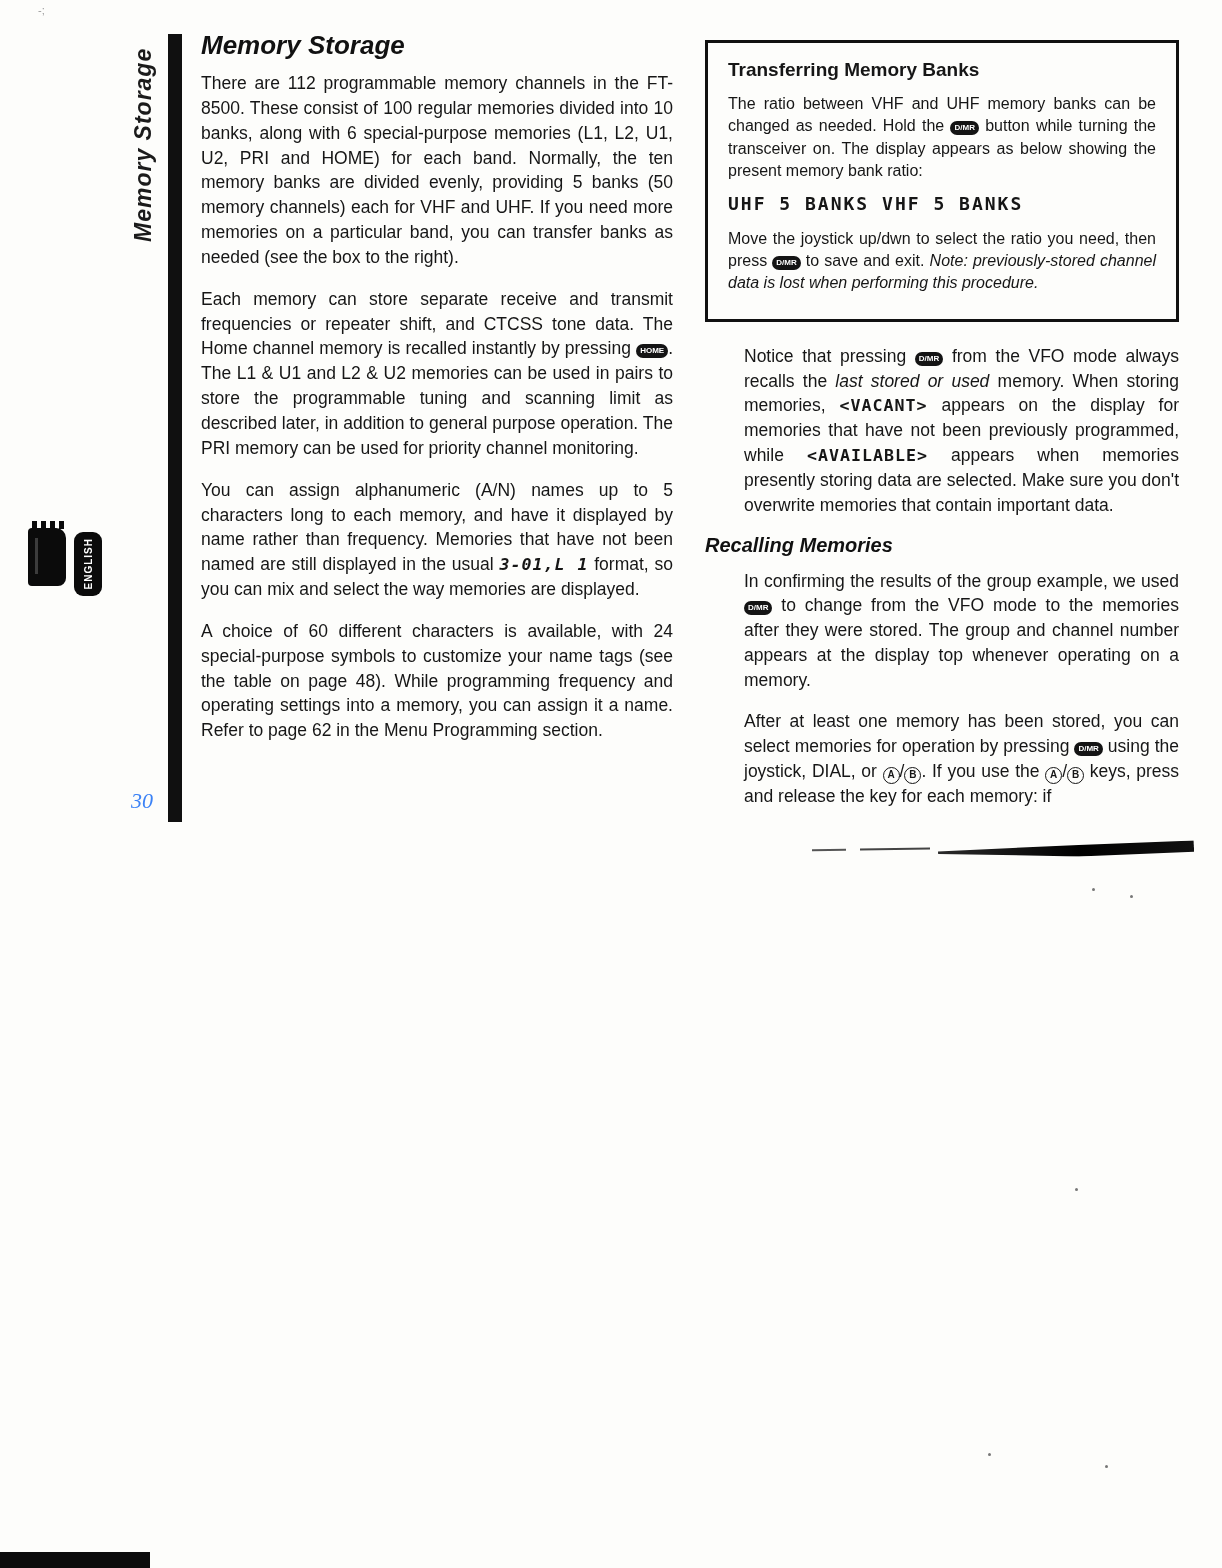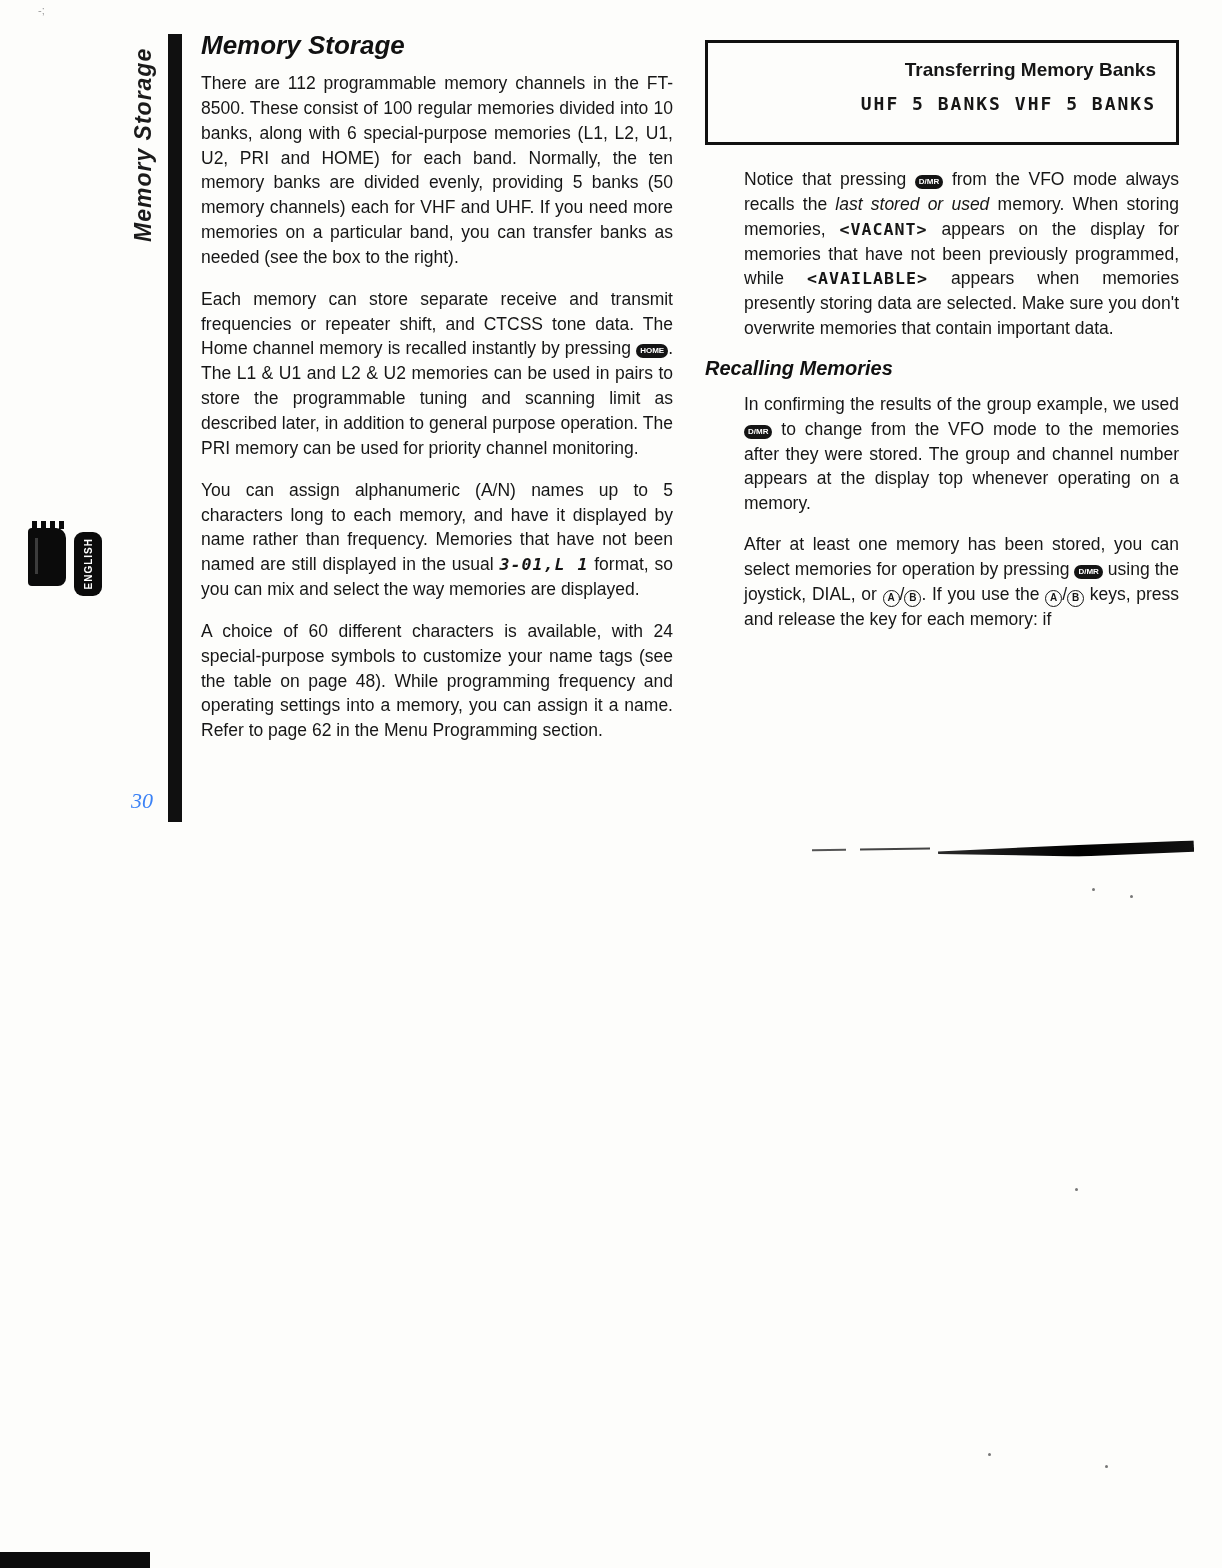--- a/index.html
+++ b/index.html
@@ -66,27 +66,27 @@
     color:#111;
   }
 
   
   .infobox{
     border:3px solid #111;
     padding:12px 20px 14px 20px;
     margin-bottom:22px;
   }
   .infobox .boxtitle{
-    text-align:right;font-weight:bold;font-size:19px;margin:4px 0 12px 0;
+    text-align:left;font-weight:bold;font-size:19px;margin:4px 0 12px 0;
   }
   .infobox p{
     margin:0 0 10px 0;font-size:16px;line-height:1.4;text-align:justify;
   }
   .infobox .lcd-line{
-    text-align:right;margin:10px 0 14px 0;
+    text-align:left;margin:10px 0 14px 0;
   }
 
   
   .key-badge{
     display:inline-block;background:#141414;color:#fff;
     font-size:8px;font-weight:bold;line-height:10px;
     padding:2px 4px;border-radius:7px;vertical-align:1px;
     letter-spacing:0;
   }
   .circle-key{
@@ -153,21 +153,23 @@
 
     <p class="body"><span>You can assign alphanumeric (A/N) names up to 5 characters long to each memory, and have it displayed by name rather than frequency. Memories that have not been named are still displayed in the usual </span><span class="lcd ital">3-01,L 1</span><span> format, so you can mix and select the way memories are displayed.</span></p>
 
     <p class="body">A choice of 60 different characters is available, with 24 special-purpose symbols to customize your name tags (see the table on page 48). While programming frequency and operating settings into a memory, you can assign it a name. Refer to page 62 in the Menu Programming section.</p>
   </div>
 
   <div class="col-right">
 
     <div class="infobox">
       <div class="boxtitle">Transferring Memory Banks</div>
+      <p><span>The ratio between VHF and UHF memory banks can be changed as needed. Hold the </span><span class="key-badge">D/MR</span><span> button while turning the transceiver on. The display appears as below showing the present memory bank ratio:</span></p>
       <div class="lcd-line"><span class="lcd-big">UHF 5 BANKS   VHF 5 BANKS</span></div>
+      <p><span>Move the joystick up/dwn to select the ratio you need, then press </span><span class="key-badge">D/MR</span><span> to save and exit. </span><span class="ital">Note: previously-stored channel data is lost when performing this procedure.</span></p>
     </div>
 
     <p class="body"><span>Notice that pressing </span><span class="key-badge">D/MR</span><span> from the VFO mode always recalls the </span><span class="ital">last stored or used</span><span> memory. When storing memories, </span><span class="lcd">&lt;VACANT&gt;</span><span> appears on the display for memories that have not been previously programmed, while </span><span class="lcd">&lt;AVAILABLE&gt;</span><span> appears when memories presently storing data are selected. Make sure you don't overwrite memories that contain important data.</span></p>
 
     <h2 class="sub">Recalling Memories</h2>
 
     <p class="body"><span>In confirming the results of the group example, we used </span><span class="key-badge">D/MR</span><span>  to change from the VFO mode to the memories after they were stored. The group and channel number appears at the display top whenever operating on a memory.</span></p>
 
     <p class="body"><span>After at least one memory has been stored, you can select memories for operation by pressing </span><span class="key-badge">D/MR</span><span> using the joystick, DIAL, or </span><span class="circle-key">A</span><span>/</span><span class="circle-key">B</span><span>. If you use the </span><span class="circle-key">A</span><span>/</span><span class="circle-key">B</span><span> keys, press and release the key for each memory: if</span></p>
 

